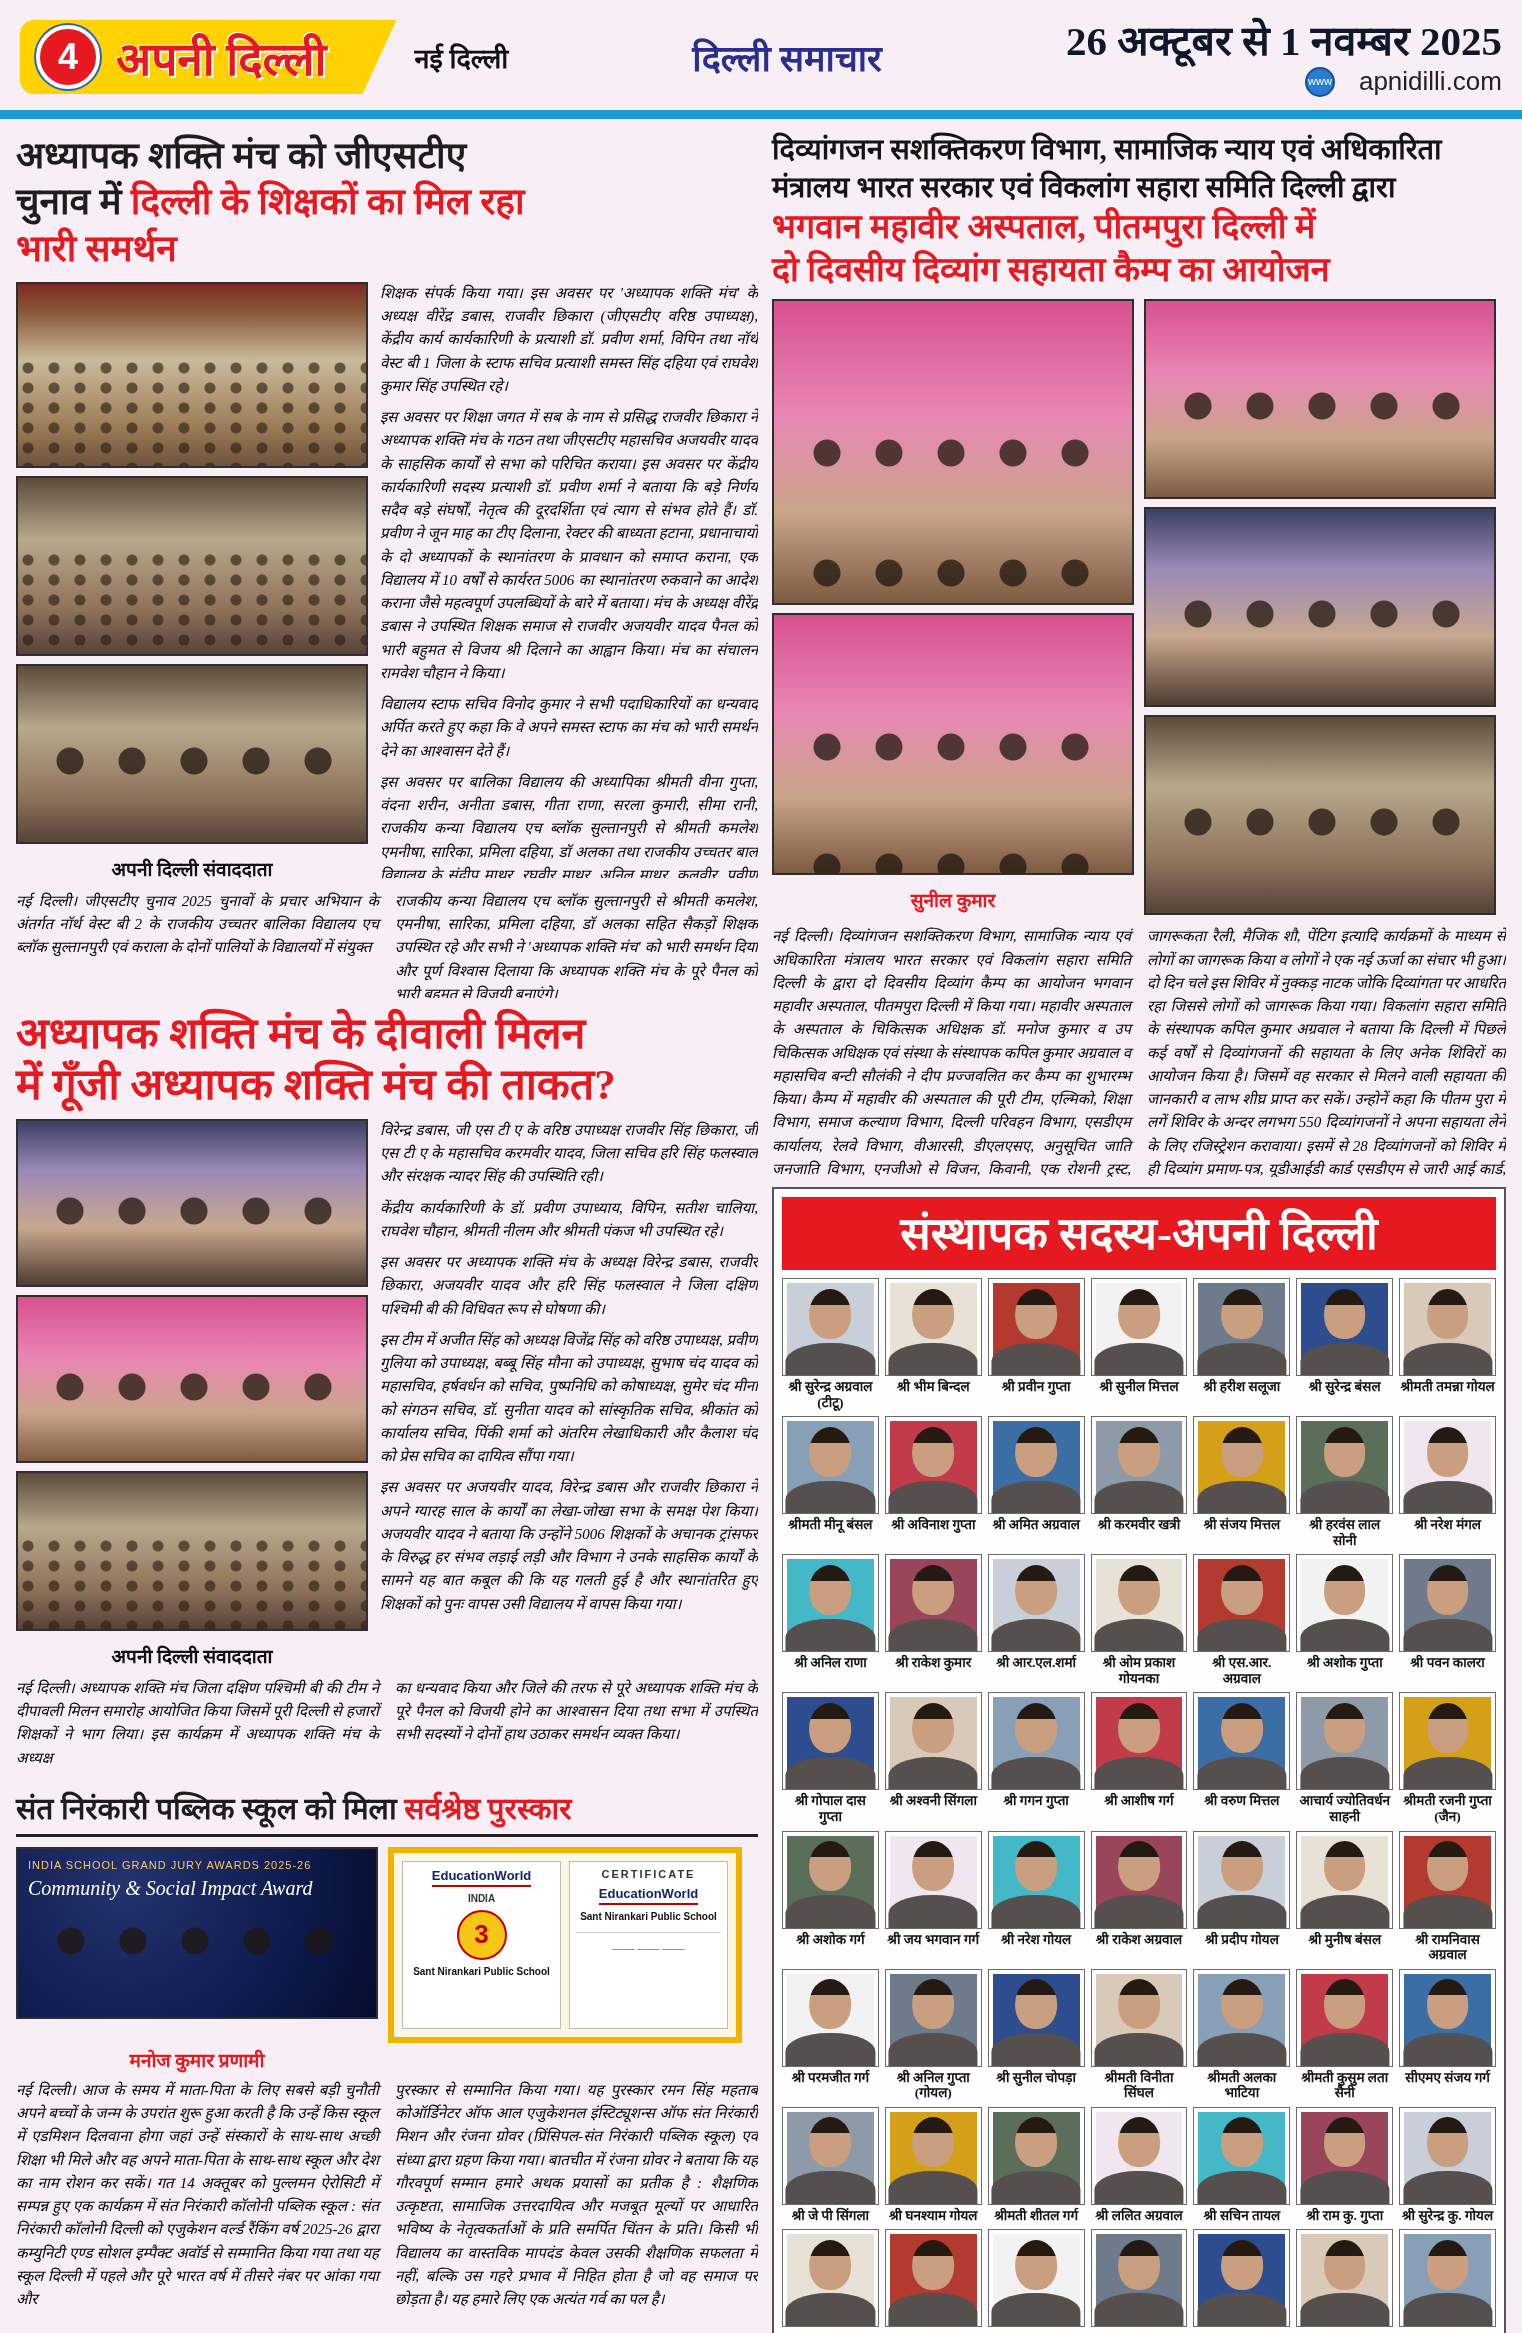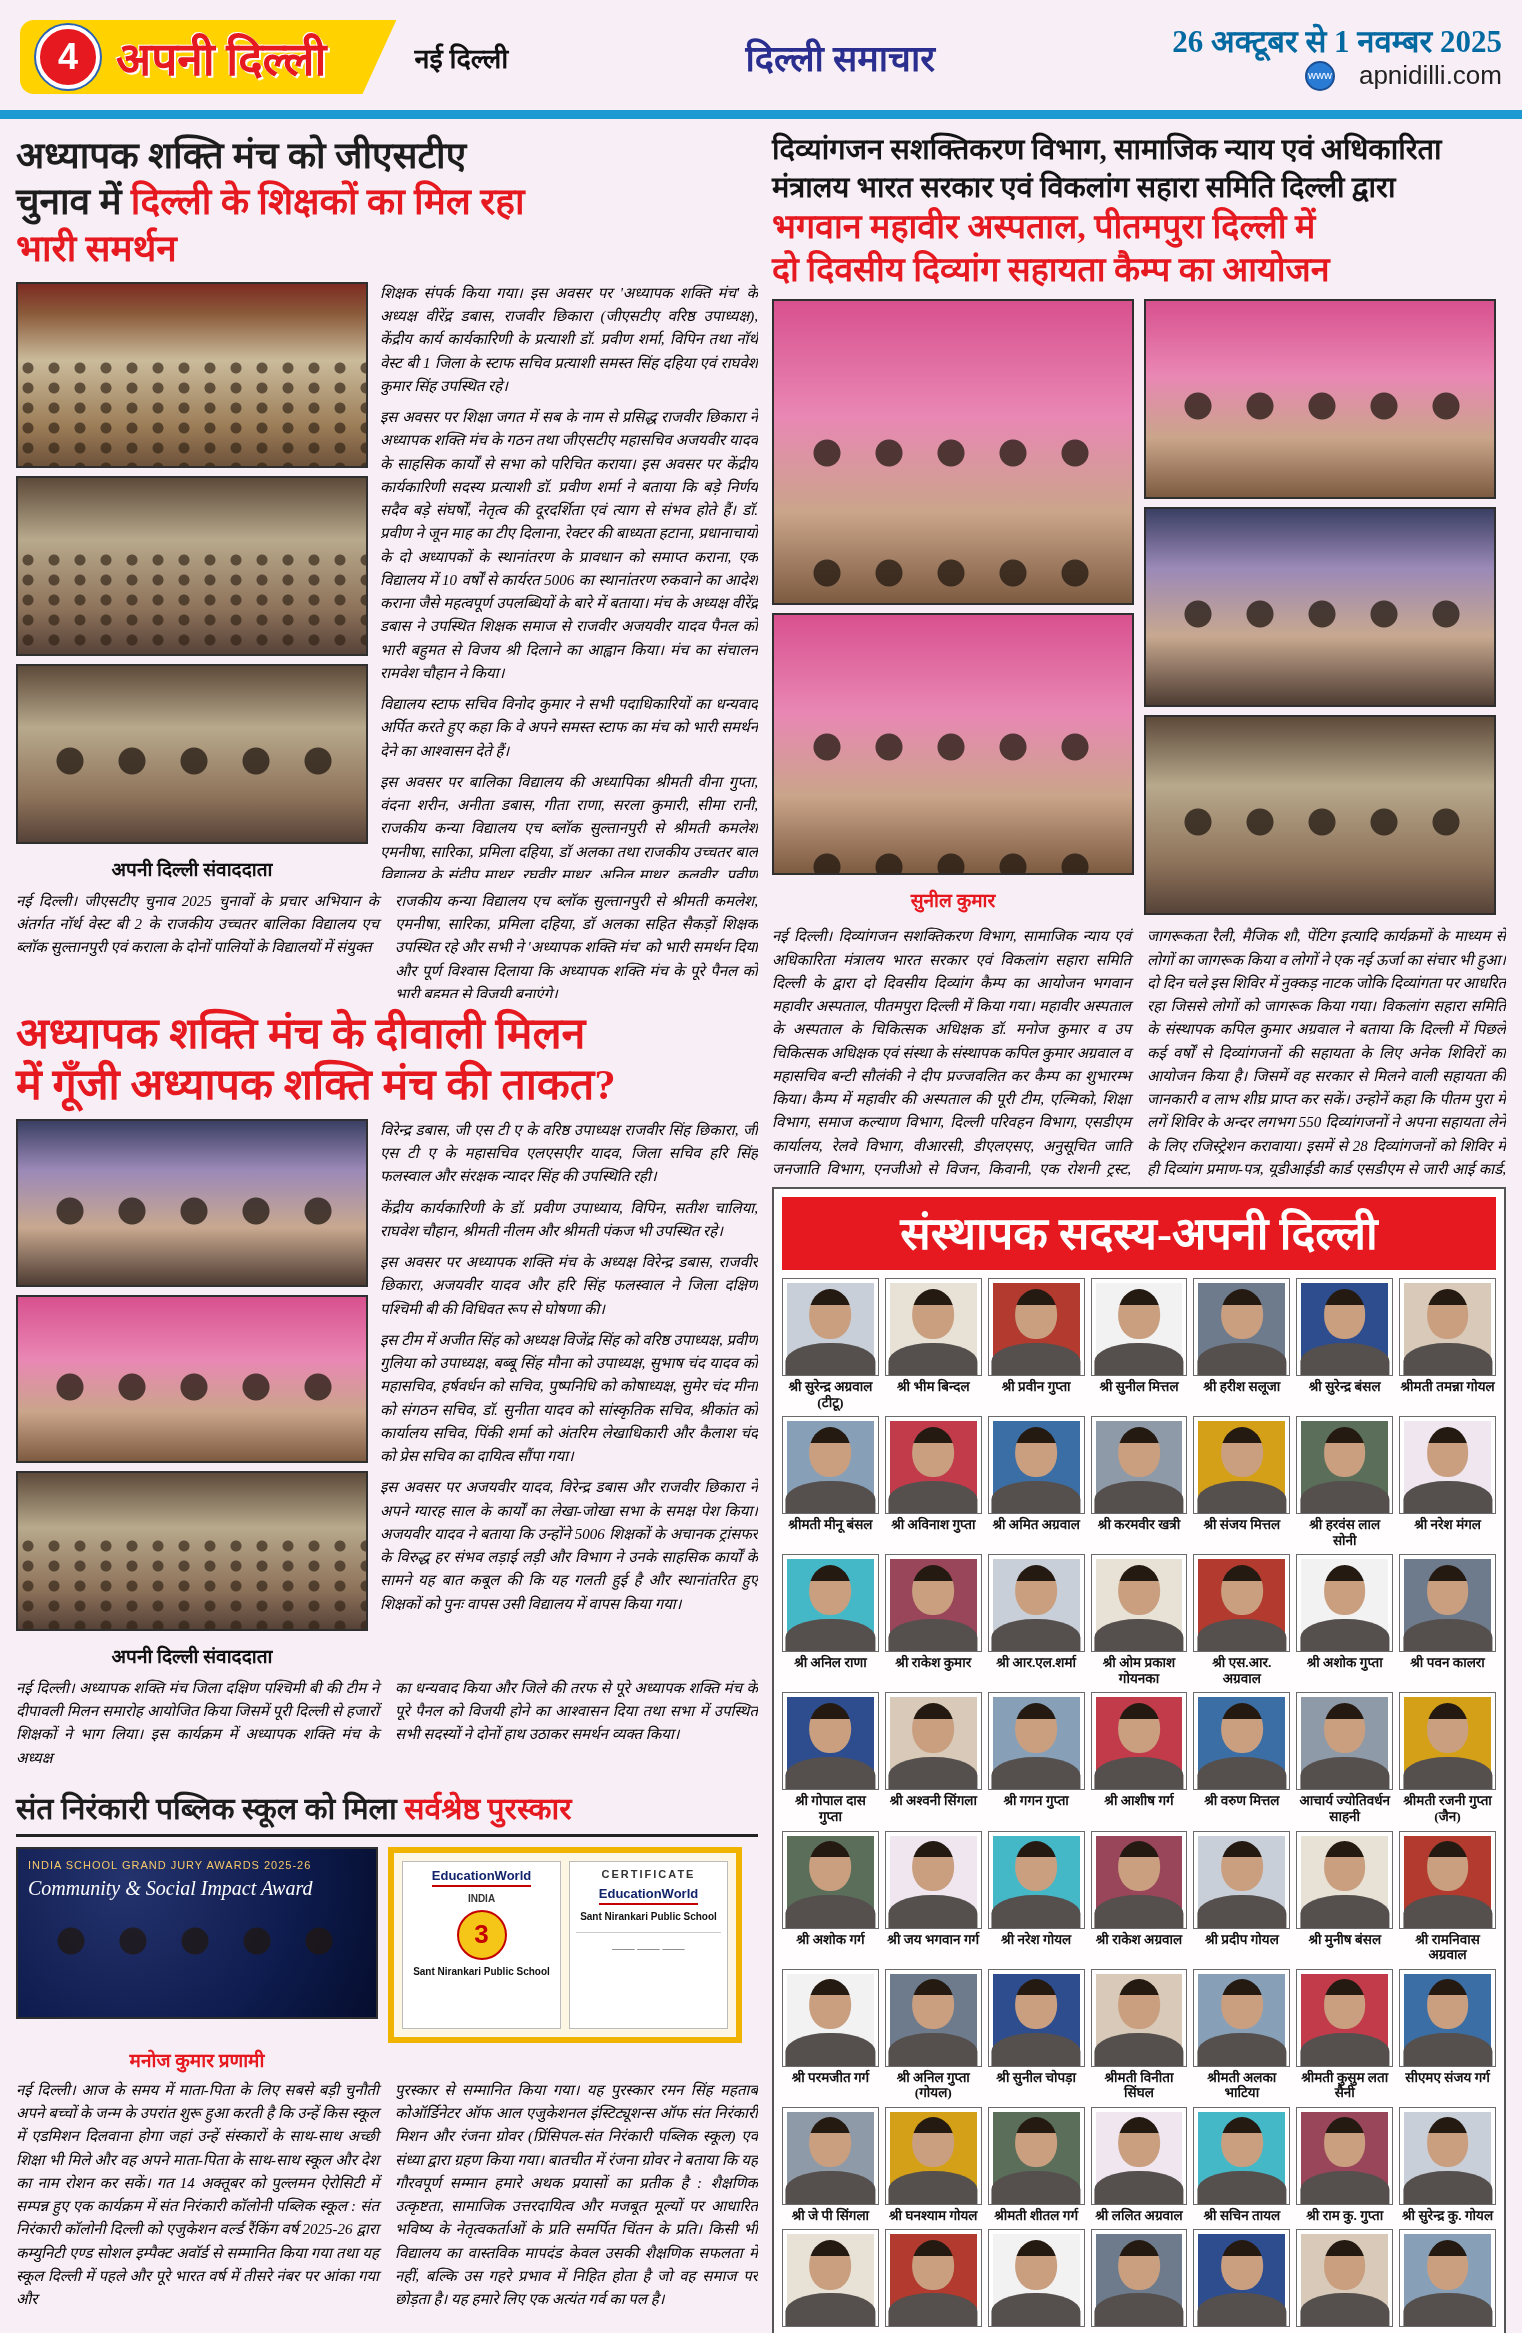--- a/index.html
+++ b/index.html
@@ -10,21 +10,21 @@
   .banner{position:relative;background:#ffd200;border-radius:14px 0 0 14px;
           clip-path:polygon(0 0,100% 0,91% 100%,0 100%);
           display:flex;align-items:center;gap:16px;padding:10px 70px 10px 16px;height:74px;box-sizing:border-box;}
   .pgnum{width:56px;height:56px;border-radius:50%;background:#e5191f;border:4px solid #fff;
          color:#fff;font-weight:bold;font-size:36px;display:flex;align-items:center;justify-content:center;
          font-family:"Liberation Sans",sans-serif;box-shadow:0 0 0 2px #2a62b5;}
   .brand{color:#e5191f;font-size:46px;font-weight:bold;text-shadow:2px 2px 0 #ffffff,-1px -1px 0 #ffffff;}
   .city{font-size:27px;font-weight:bold;color:#111;}
   .ctitle{flex:1;text-align:center;color:#2a2f8f;font-size:36px;font-weight:bold;}
   .hright{text-align:right;line-height:1.2;}
-  .hdate{color:#0369a1;font-size:31px;font-weight:bold;}
+  .hdate{color:#0f172a;font-size:41px;font-weight:bold;}
   .hsite{font-size:26px;color:#222;display:flex;align-items:center;justify-content:flex-end;gap:24px;
          font-family:"Liberation Sans",sans-serif;}
   .globe{width:30px;height:30px;border-radius:50%;background:#2a7bd4;color:#fff;font-size:11px;display:inline-flex;
          align-items:center;justify-content:center;border:2px solid #1b4f93;box-sizing:border-box;}
   .bluebar{height:9px;background:#1d9ad2;margin-top:6px;}
   
   .content{display:flex;gap:14px;padding:12px 16px 0 16px;}
   .colL{width:742px;flex:none;}
   .colR{width:734px;flex:none;}
   
@@ -144,21 +144,21 @@
       </div>
 
       <div style="display:flex;gap:12px;">
         <div class="photo-stack">
           <div class="ph ph-stage figs" style="height:168px;"></div>
           <div class="ph ph-pink figs" style="height:168px;"></div>
           <div class="ph ph-hall2 crowd" style="height:160px;"></div>
           <div class="caption">अपनी दिल्ली संवाददाता</div>
         </div>
         <div class="btxt" style="flex:1;height:546px;overflow:hidden;">
-          <p>विरेन्द्र डबास, जी एस टी ए के वरिष्ठ उपाध्यक्ष राजवीर सिंह छिकारा, जी एस टी ए के महासचिव एलएसएीर यादव, जिला सचिव हरि सिंह फलस्वाल और संरक्षक न्यादर सिंह की उपस्थिति रही।</p>
+          <p>विरेन्द्र डबास, जी एस टी ए के वरिष्ठ उपाध्यक्ष राजवीर सिंह छिकारा, जी एस टी ए के महासचिव करमवीर यादव, जिला सचिव हरि सिंह फलस्वाल और संरक्षक न्यादर सिंह की उपस्थिति रही।</p>
           <p>केंद्रीय कार्यकारिणी के डॉ. प्रवीण उपाध्याय, विपिन, सतीश चालिया, राघवेश चौहान, श्रीमती नीलम और श्रीमती पंकज भी उपस्थित रहे।</p>
           <p>इस अवसर पर अध्यापक शक्ति मंच के अध्यक्ष विरेन्द्र डबास, राजवीर छिकारा, अजयवीर यादव और हरि सिंह फलस्वाल ने जिला दक्षिण पश्चिमी बी की विधिवत रूप से घोषणा की।</p>
           <p>इस टीम में अजीत सिंह को अध्यक्ष विजेंद्र सिंह को वरिष्ठ उपाध्यक्ष, प्रवीण गुलिया को उपाध्यक्ष, बब्बू सिंह मौना को उपाध्यक्ष, सुभाष चंद यादव को महासचिव, हर्षवर्धन को सचिव, पुष्पनिधि को कोषाध्यक्ष, सुमेर चंद मीना को संगठन सचिव, डॉ. सुनीता यादव को सांस्कृतिक सचिव, श्रीकांत को कार्यालय सचिव, पिंकी शर्मा को अंतरिम लेखाधिकारी और कैलाश चंद को प्रेस सचिव का दायित्व सौंपा गया।</p>
           <p>इस अवसर पर अजयवीर यादव, विरेन्द्र डबास और राजवीर छिकारा ने अपने ग्यारह साल के कार्यों का लेखा-जोखा सभा के समक्ष पेश किया। अजयवीर यादव ने बताया कि उन्होंने 5006 शिक्षकों के अचानक ट्रांसफर के विरुद्ध हर संभव लड़ाई लड़ी और विभाग ने उनके साहसिक कार्यों के सामने यह बात कबूल की कि यह गलती हुई है और स्थानांतरित हुए शिक्षकों को पुनः वापस उसी विद्यालय में वापस किया गया।</p>
         </div>
       </div>
 
       <div class="twocol btxt" style="height:86px;margin-top:2px;">
         <div>नई दिल्ली। अध्यापक शक्ति मंच जिला दक्षिण पश्चिमी बी की टीम ने दीपावली मिलन समारोह आयोजित किया जिसमें पूरी दिल्ली से हजारों शिक्षकों ने भाग लिया। इस कार्यक्रम में अध्यापक शक्ति मंच के अध्यक्ष</div>
         <div>का धन्यवाद किया और जिले की तरफ से पूरे अध्यापक शक्ति मंच के पूरे पैनल को विजयी होने का आश्वासन दिया तथा सभा में उपस्थित सभी सदस्यों ने दोनों हाथ उठाकर समर्थन व्यक्त किया।</div>

